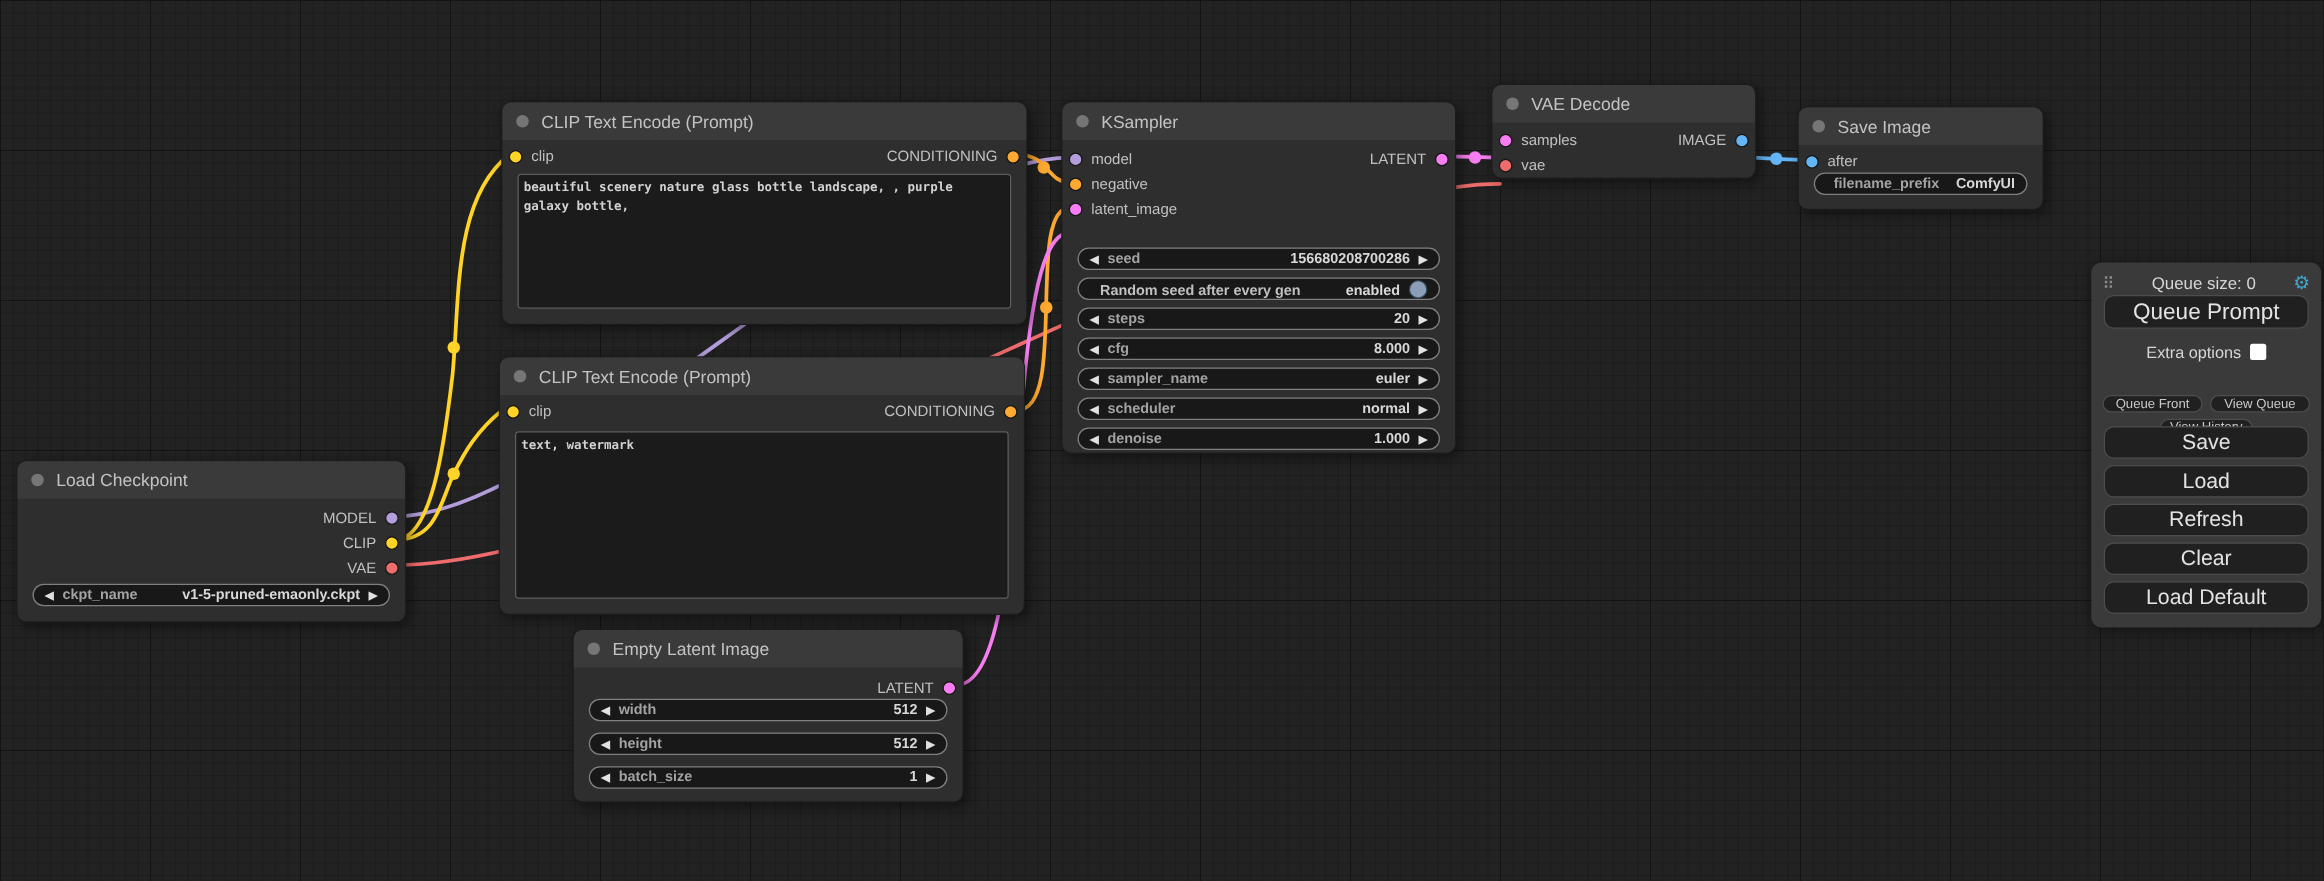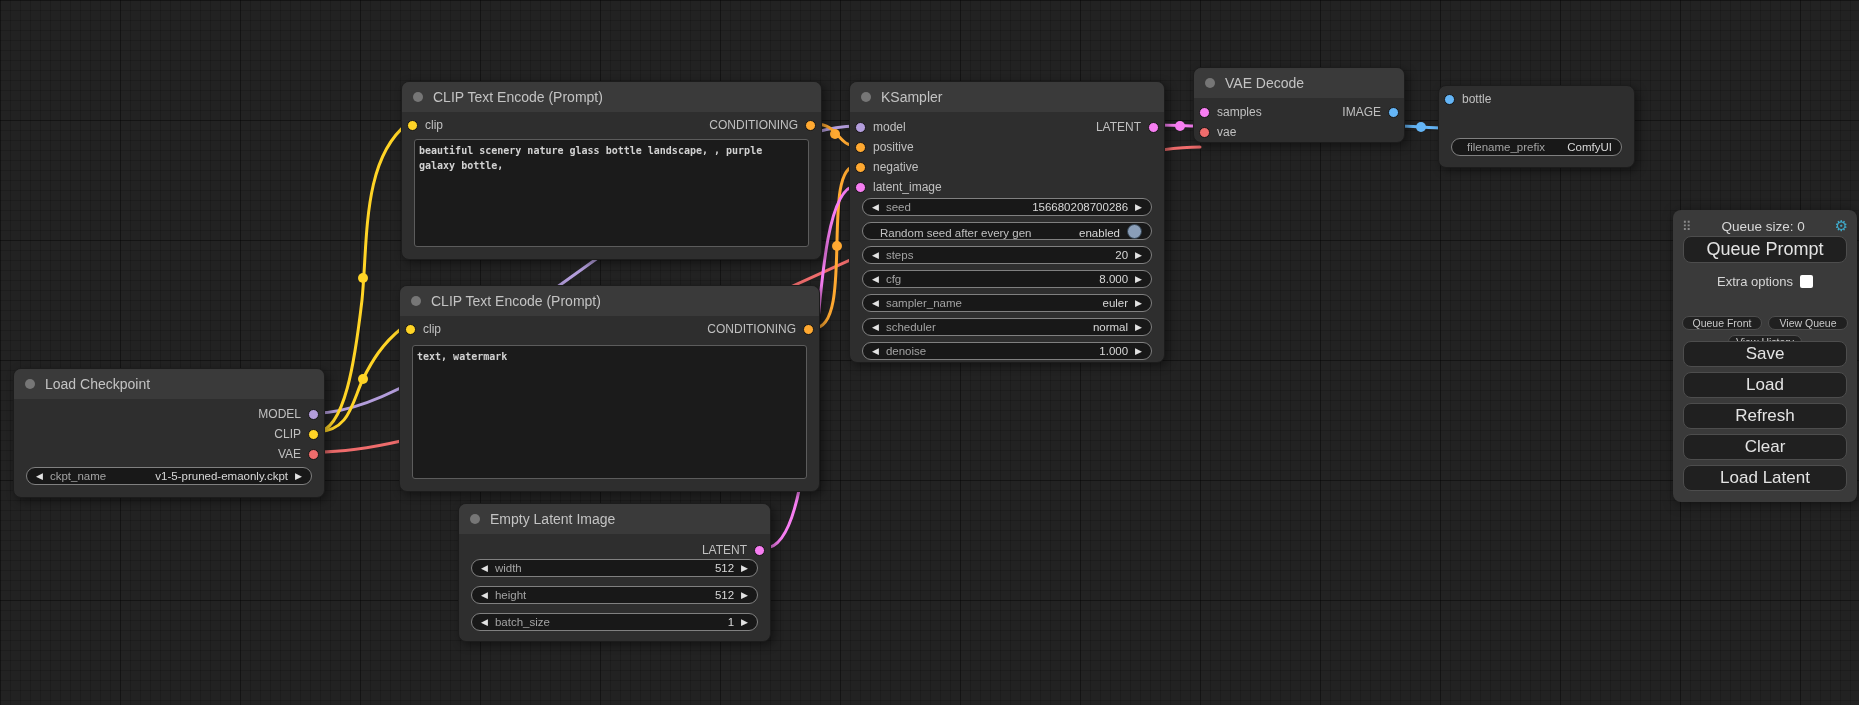--- a/index.html
+++ b/index.html
@@ -26,21 +26,21 @@
   .slot-row{position:relative;height:20px;display:flex;align-items:center;gap:7px;padding:0 5px;}
   .slot-dot{width:9px;height:9px;border-radius:50%;border:1px solid #161616;flex:0 0 auto;}
   .slot-label{color:#c0c0c0;font-size:12px;}
   .slot-spacer{flex:1;}
   .out-row{position:absolute;display:flex;align-items:center;gap:7px;justify-content:flex-end;padding:0 5px;height:20px;}
   .prompt-box{position:absolute;background:#1b1b1b;border:1px solid #5c5c5c;border-radius:3px;
         font-family:"DejaVu Sans Mono",monospace;font-size:10px;color:#d2d2d2;
         padding:3px 4px;line-height:1.5;white-space:pre-wrap;overflow:hidden;box-sizing:border-box;font-weight:bold;}
   .widget{position:absolute;height:18px;background:#181818;border:1px solid #808080;
         border-radius:10px;display:flex;align-items:center;font-size:11.5px;
-        color:#c8c8c8;padding:0 9px;gap:7px;box-sizing:border-box;}
+        color:#c8c8c8;padding:0 9px;gap:7px;box-sizing:border-box;font-weight:bold;}
   .warr{font-size:9px;color:#e2e2e2;line-height:1;}
   .wlabel{color:#a3a3a3;white-space:nowrap;}
   .wvalue{margin-left:auto;color:#d8d8d8;white-space:nowrap;}
   .wvalue-center{flex:1;text-align:right;color:#d8d8d8;white-space:nowrap;}
   .toggle-dot{width:13px;height:13px;border-radius:50%;border:1px solid #30404e;flex:0 0 auto;}
   .qpanel{position:absolute;z-index:3;background:#3a3a3a;border-radius:8px;
         box-shadow:2px 2px 12px rgba(0,0,0,.5);color:#dcdcdc;}
   .qbtn{position:absolute;background:#202020;border:1px solid #4d4d4d;border-radius:8px;
         color:#e3e3e3;display:flex;align-items:center;justify-content:center;
         font-size:17px;cursor:pointer;box-sizing:border-box;}
@@ -171,24 +171,20 @@
     <div class="node-header">
       <span class="collapse-dot"></span>
       <span>KSampler</span>
     </div>
     <div class="slot-row" style="margin-top:5px;">
       <span class="slot-dot" style="background-color: rgb(179, 157, 219);"></span>
       <span class="slot-label">model</span>
     </div>
     <div class="slot-row">
       <span class="slot-dot" style="background-color: rgb(255, 169, 49);"></span>
-      <span class="slot-label">positive</span>
-    </div>
-    <div class="slot-row">
-      <span class="slot-dot" style="background-color: rgb(255, 169, 49);"></span>
       <span class="slot-label">negative</span>
     </div>
     <div class="slot-row">
       <span class="slot-dot" style="background-color: rgb(247, 126, 242);"></span>
       <span class="slot-label">latent_image</span>
     </div>
     <div class="out-row" style="top:35px;right:0;width:110px;">
       <span class="slot-label">LATENT</span>
       <span class="slot-dot" style="background-color: rgb(247, 126, 242);"></span>
     </div>
@@ -248,23 +244,27 @@
       <span class="slot-dot" style="background-color: rgb(239, 108, 108);"></span>
       <span class="slot-label">vae</span>
     </div>
     <div class="out-row" style="top:34px;right:0;width:90px;">
       <span class="slot-label">IMAGE</span>
       <span class="slot-dot" style="background-color: rgb(100, 181, 246);"></span>
     </div>
   </div>
 
   <div class="node" style="left:1438px;top:85px;width:197px;height:83px;">
+    <div class="node-header">
+      <span class="collapse-dot"></span>
+      <span>Save Image</span>
+    </div>
     <div class="slot-row" style="margin-top:3px;">
       <span class="slot-dot" style="background-color: rgb(100, 181, 246);"></span>
-      <span class="slot-label">bottle</span>
+      <span class="slot-label">after</span>
     </div>
     <div class="widget" style="left:12px;right:12px;top:52px;">
       <span class="wlabel" style="margin-left:6px;">filename_prefix</span>
       <span class="wvalue-center">ComfyUI</span>
     </div>
   </div>
 
   <div class="qpanel" style="left:1673px;top:210px;width:184px;height:292px;">
     <div class="qheader">
       <span class="drag-handle">⠿</span>
@@ -276,16 +276,16 @@
       <span>Extra options</span>
       <span class="checkbox"></span>
     </div>
     <div class="qbtn-small" style="left:9px;top:85px;width:80px;">Queue Front</div>
     <div class="qbtn-small" style="right:9px;top:85px;width:80px;">View Queue</div>
     <div class="qbtn-small" style="left:55px;top:104px;width:74px;">View History</div>
     <div class="qbtn" style="left:10px;right:10px;top:131px;height:26px;">Save</div>
     <div class="qbtn" style="left:10px;right:10px;top:162px;height:26px;">Load</div>
     <div class="qbtn" style="left:10px;right:10px;top:193px;height:26px;">Refresh</div>
     <div class="qbtn" style="left:10px;right:10px;top:224px;height:26px;">Clear</div>
-    <div class="qbtn" style="left:10px;right:10px;top:255px;height:26px;">Load Latent</div>
+    <div class="qbtn" style="left:10px;right:10px;top:255px;height:26px;">Load Default</div>
   </div>
 
 </div>
 
 </body></html>

